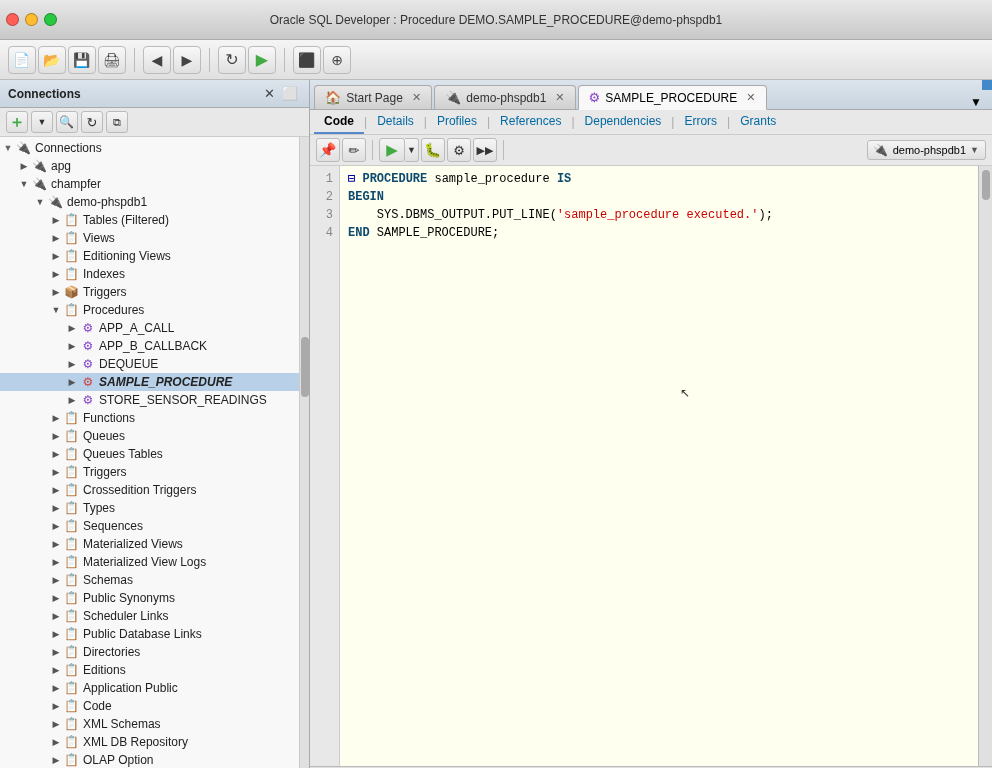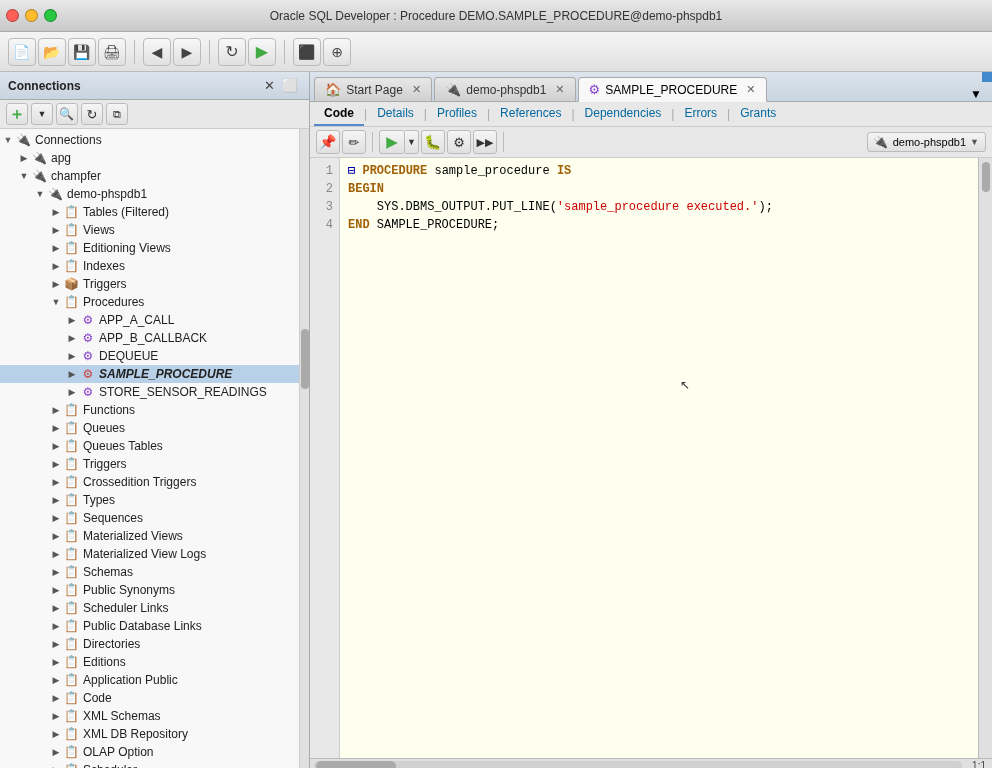--- a/index.html
+++ b/index.html
@@ -8,21 +8,21 @@
       font-size: 12px;
       background: #d0d0d0;
       width: 992px;
       height: 768px;
       overflow: hidden;
     }
 
     
     .title-bar {
       background: linear-gradient(to bottom, #e8e8e8, #c8c8c8);
-      height: 32px;
+      height: 40px;
       display: flex;
       align-items: center;
       padding: 0 6px;
       border-bottom: 1px solid #aaa;
       position: relative;
     }
     .title-bar-buttons {
       display: flex;
       gap: 6px;
       margin-right: 12px;
@@ -319,21 +319,21 @@
       font-size: 12px;
       line-height: 18px;
       color: #000;
       white-space: pre;
       overflow: auto;
     }
     .code-content::-webkit-scrollbar { height: 8px; width: 8px; }
     .code-content::-webkit-scrollbar-track { background: #e0e0e0; }
     .code-content::-webkit-scrollbar-thumb { background: #aaa; border-radius: 4px; }
 
-    .kw-blue { color: #a16207; font-weight: bold; }
+    .kw-blue { color: #0c4a6e; font-weight: bold; }
     .kw-string { color: #cc0000; }
 
     
     .bottom-bar {
       background: #e0e0e0;
       height: 14px;
       border-top: 1px solid #bbb;
       display: flex;
       align-items: center;
     }

